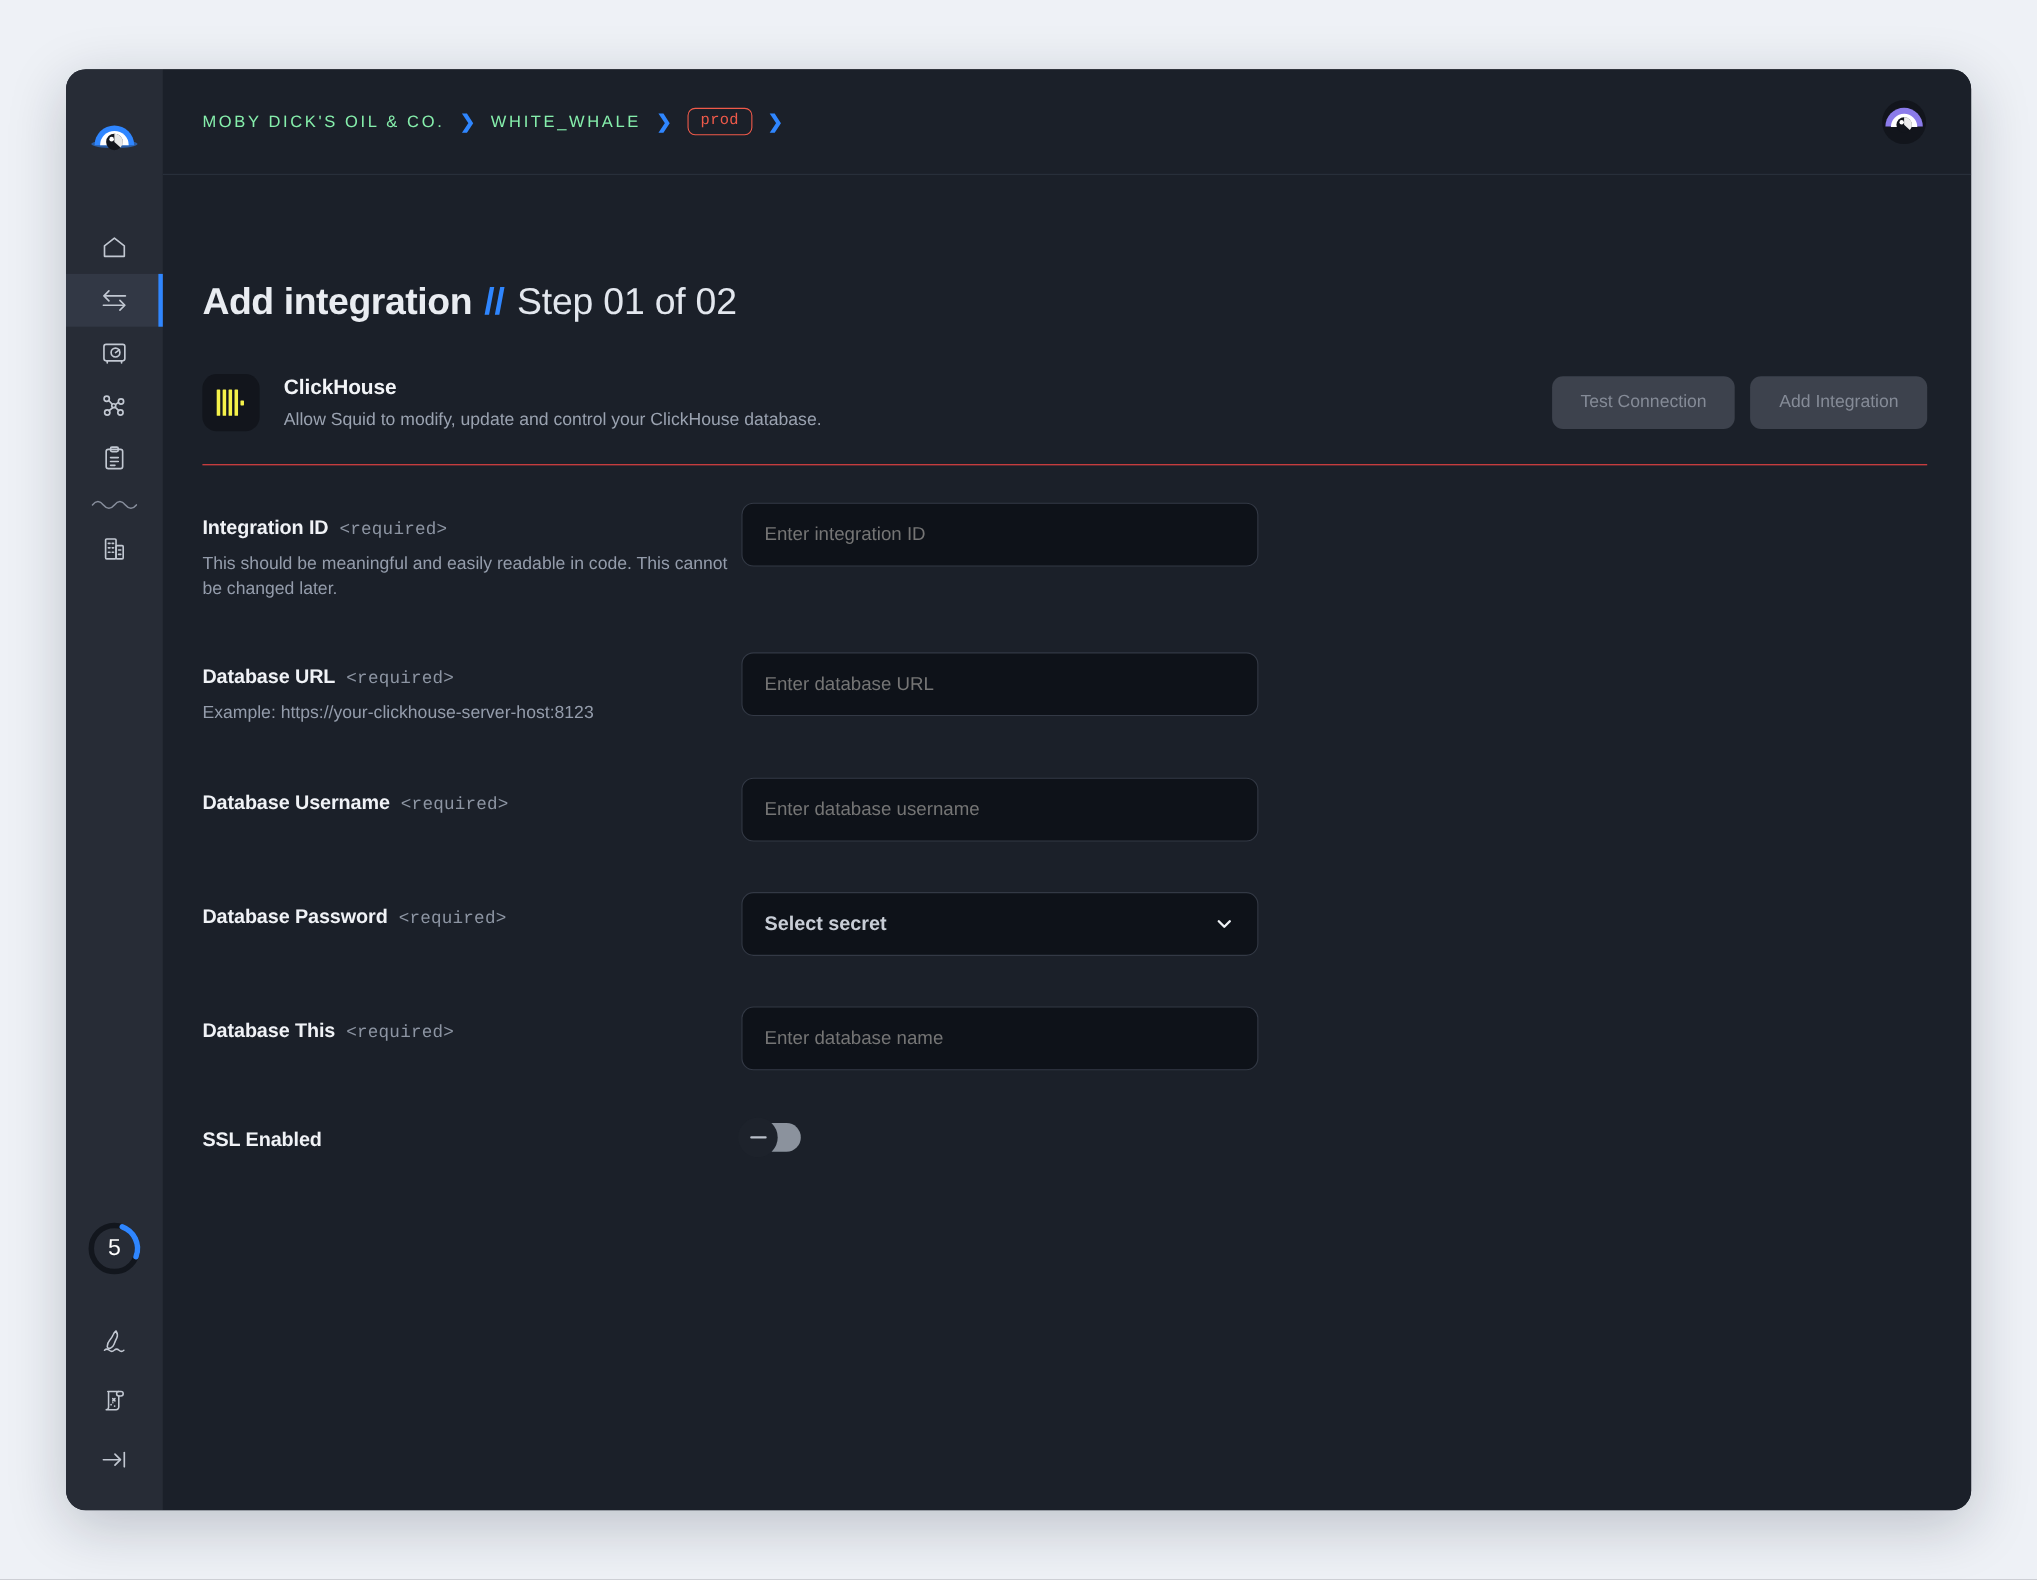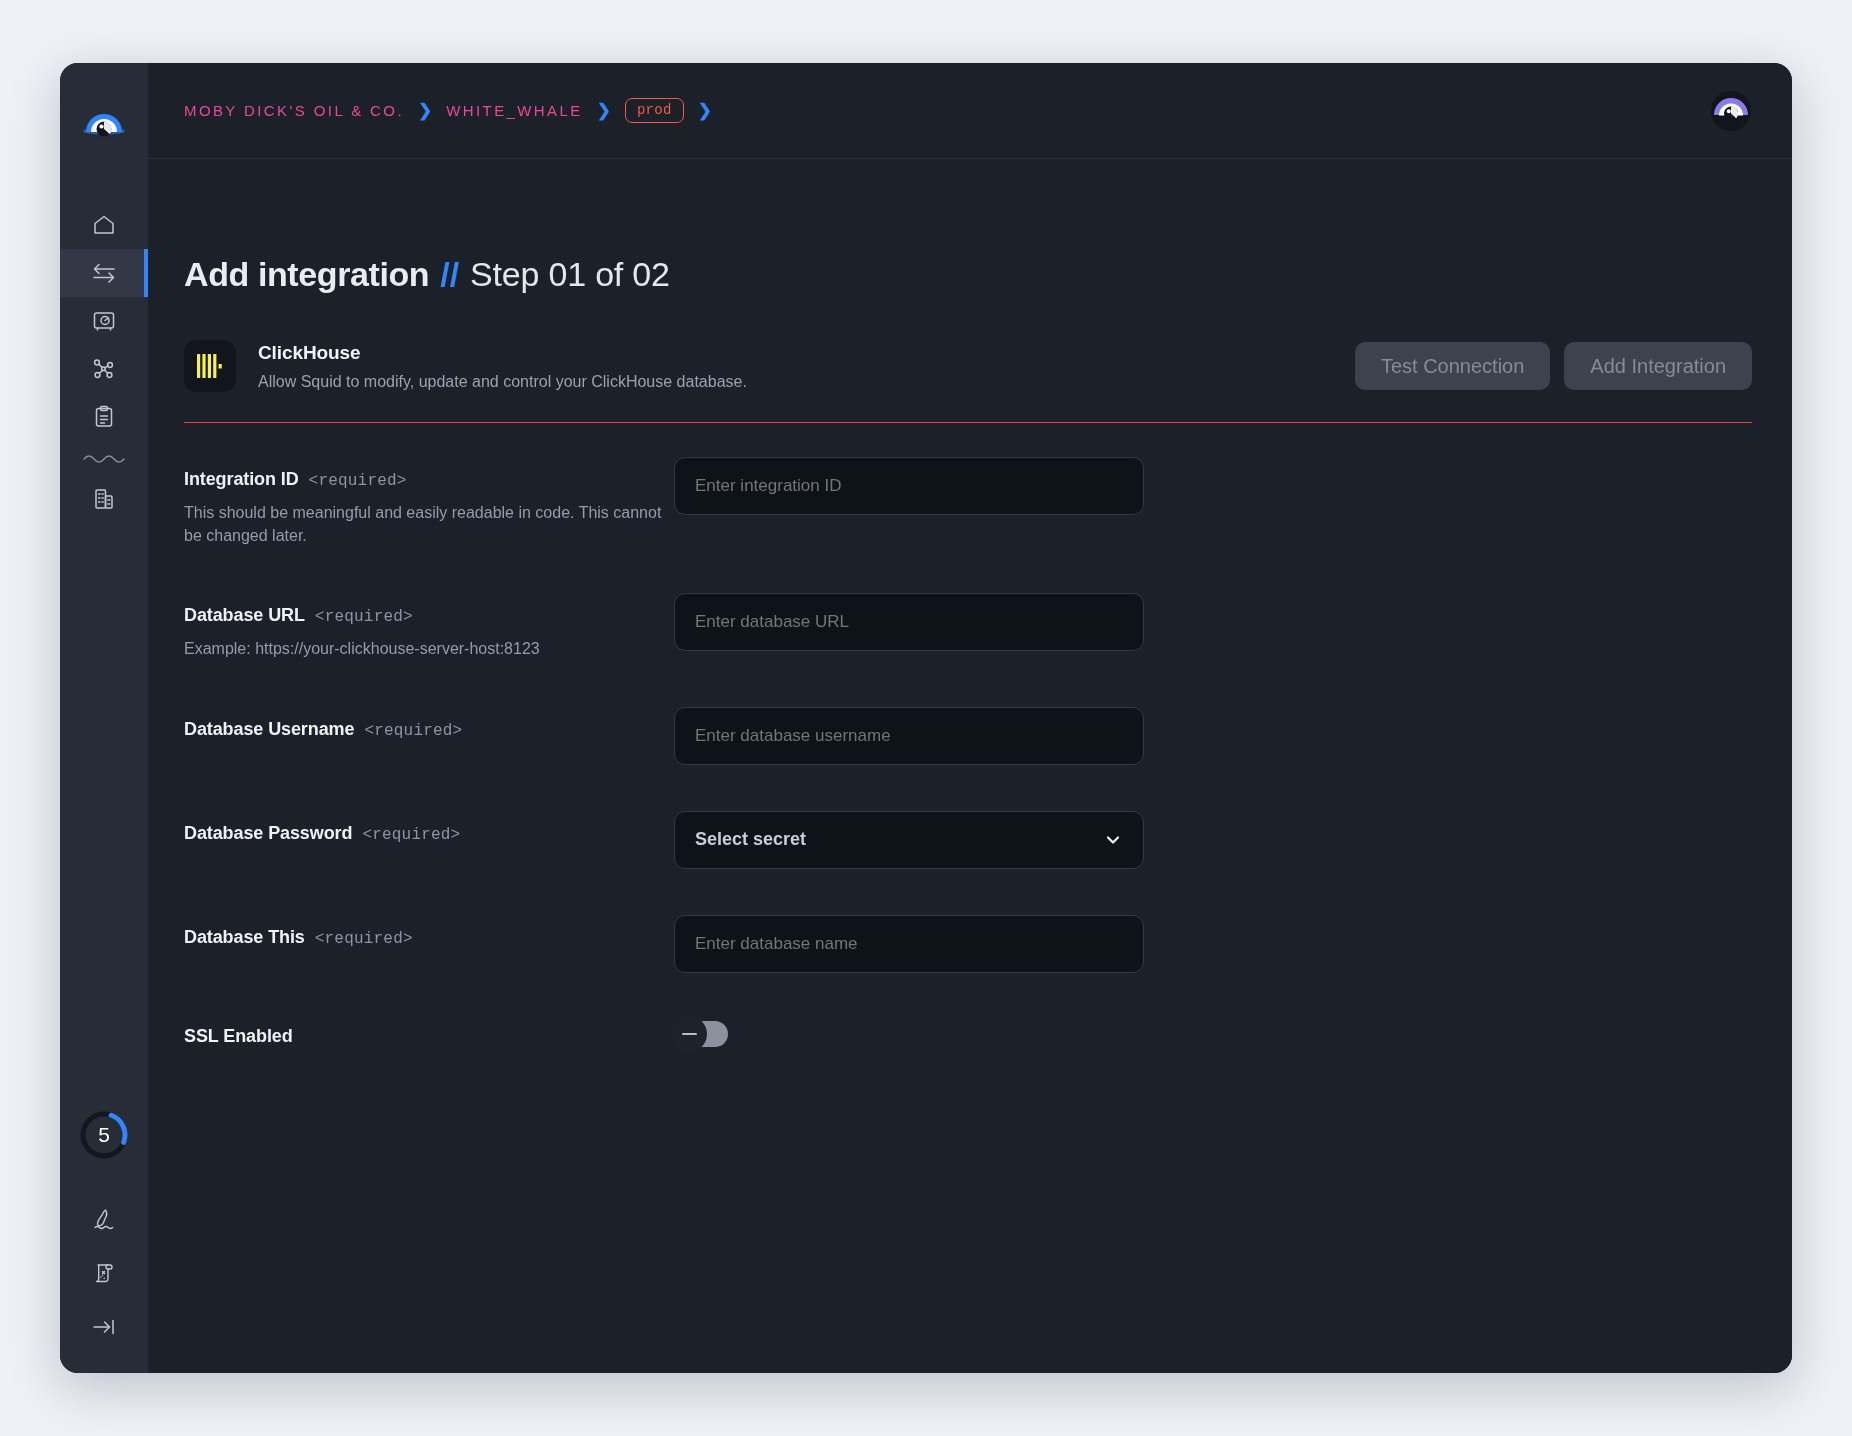--- a/index.html
+++ b/index.html
@@ -75,21 +75,21 @@
     display: flex; align-items: center;
     padding: 0 40px 0 36px;
     border-bottom: 1px solid #2b313c;
   }
   .breadcrumb {
     display: flex; align-items: center; gap: 14px;
     flex: 1 1 auto; min-width: 0;
   }
   .crumb {
     font-size: 15px; letter-spacing: 2.4px;
-    color: #ec4899; font-weight: 400; white-space: nowrap;
+    color: #86efac; font-weight: 400; white-space: nowrap;
   }
   .crumb-sep { color: #2f86ff; font-size: 17px; font-weight: 700; line-height: 1; }
   .crumb-chip {
     border: 1px solid #f05a4a; color: #f05a4a;
     border-radius: 7px; padding: 3px 11px 4px;
     font-family: "Liberation Mono", monospace;
     font-size: 14px; letter-spacing: .3px;
   }
   .avatar { width: 42px; height: 42px; position: relative; flex: 0 0 42px; }
 
@@ -116,21 +116,21 @@
     flex: 0 0 52px; margin-right: 22px;
   }
   .int-text { flex: 1 1 auto; min-width: 0; }
   .int-name { font-size: 19px; font-weight: 700; color: #f2f4f7; margin-bottom: 9px; letter-spacing: -.1px; }
   .int-desc { font-size: 16px; color: #9aa2b0; }
   .head-actions { display: flex; gap: 14px; flex: 0 0 auto; }
   .btn {
     border: none; border-radius: 10px;
     background: #3d424d; color: #858b97;
     font-family: "Liberation Sans", sans-serif;
-    font-size: 20px; padding: 12px 26px; height: 48px;
+    font-size: 16px; padding: 12px 26px; height: 48px;
     display: flex; align-items: center; justify-content: center;
     white-space: nowrap;
   }
 
   .form-row {
     display: flex; align-items: flex-start;
     margin-bottom: 46px;
   }
   .form-left { width: 490px; flex: 0 0 490px; padding-top: 12px; }
   .f-label {

